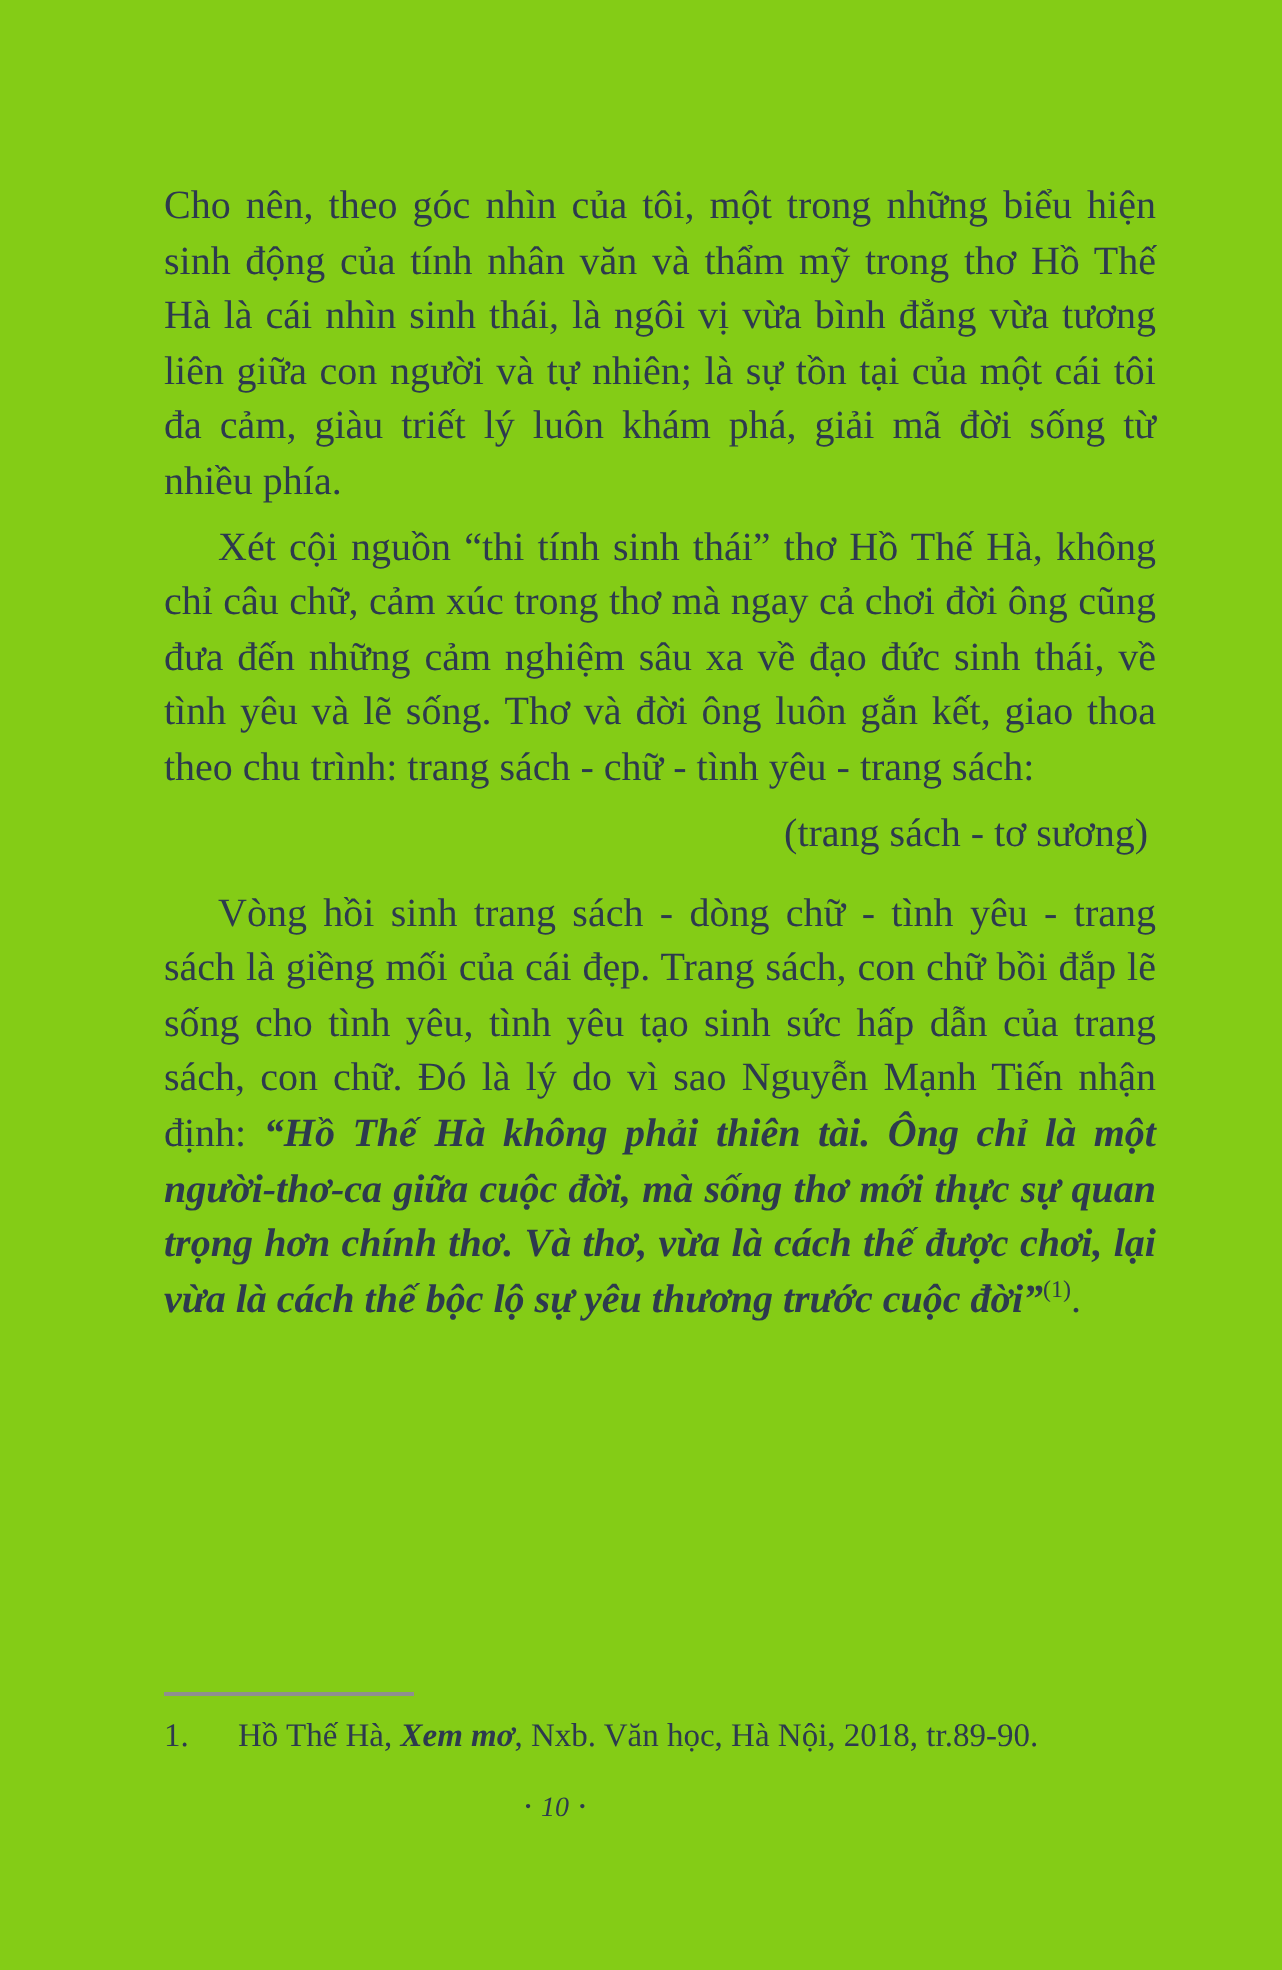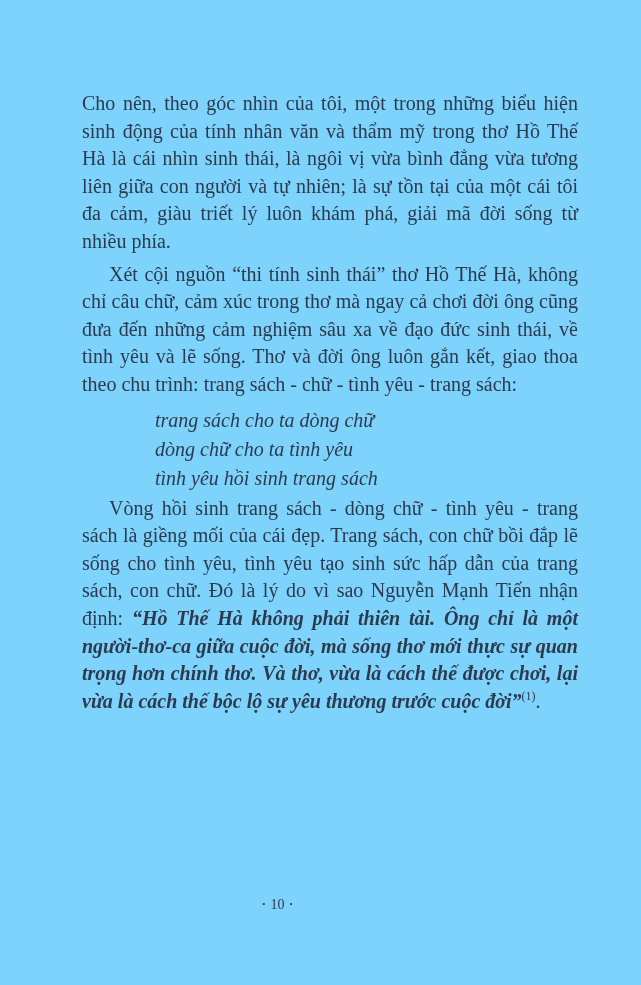--- a/index.html
+++ b/index.html
@@ -4,21 +4,21 @@
 <style>
   html, body {
     margin: 0;
     padding: 0;
     background: #ffffff;
   }
   .page {
     position: relative;
     width: 641px;
     height: 985px;
-    background: #7dd3fc;
+    background: #84cc16;
     font-family: "Liberation Serif", "DejaVu Serif", serif;
     color: #2d3a4e;
     overflow: hidden;
   }
   .body-text {
     position: absolute;
     left: 82px;
     top: 90px;
     width: 496px;
   }
@@ -70,45 +70,46 @@
     width: 37px;
   }
   .page-number {
     position: absolute;
     top: 897px;
     left: 0;
     width: 555px;
     text-align: center;
     font-size: 14px;
     color: #2d3a4e;
+    font-style: italic;
   }
   .page-number .dot {
     font-size: 9px;
     vertical-align: 2px;
     padding: 0 5px;
   }
 </style>
 </head>
 <body>
 
 <div class="page">
 
   <div class="body-text">
 
     <p class="para">Cho nên, theo góc nhìn của tôi, một trong những biểu hiện sinh động của tính nhân văn và thẩm mỹ trong thơ Hồ Thế Hà là cái nhìn sinh thái, là ngôi vị vừa bình đẳng vừa tương liên giữa con người và tự nhiên; là sự tồn tại của một cái tôi đa cảm, giàu triết lý luôn khám phá, giải mã đời sống từ nhiều phía.</p>
 
     <p class="para indent">Xét cội nguồn “thi tính sinh thái” thơ Hồ Thế Hà, không chỉ câu chữ, cảm xúc trong thơ mà ngay cả chơi đời ông cũng đưa đến những cảm nghiệm sâu xa về đạo đức sinh thái, về tình yêu và lẽ sống. Thơ và đời ông luôn gắn kết, giao thoa theo chu trình: trang sách - chữ - tình yêu - trang sách:</p>
 
-    <div class="verse">
-      <div class="verse-line">trang sách cho ta dòng chữ</div>
-      <div class="verse-line">dòng chữ cho ta tình yêu</div>
-      <div class="verse-line">tình yêu hồi sinh trang sách</div>
-    </div>
 
+    <div class="attribution">(trang sách - tơ sương)</div>
 
     <p class="para indent"><span>Vòng hồi sinh trang sách - dòng chữ - tình yêu - trang sách là giềng mối của cái đẹp. Trang sách, con chữ bồi đắp lẽ sống cho tình yêu, tình yêu tạo sinh sức hấp dẫn của trang sách, con chữ. Đó là lý do vì sao Nguyễn Mạnh Tiến nhận định: </span><span class="quote-italic">“Hồ Thế Hà không phải thiên tài. Ông chỉ là một người-thơ-ca giữa cuộc đời, mà sống thơ mới thực sự quan trọng hơn chính thơ. Và thơ, vừa là cách thế được chơi, lại vừa là cách thế bộc lộ sự yêu thương trước cuộc đời”</span><span class="fn-ref">(1)</span><span>.</span></p>
 
   </div>
 
+  <div class="footnote-area">
+    <div class="footnote-rule"></div>
+    <p class="footnote"><span class="fn-marker">1.</span><span>Hồ Thế Hà, </span><span class="quote-italic">Xem mơ</span><span>, Nxb. Văn học, Hà Nội, 2018, tr.89-90.</span></p>
+  </div>
 
   <div class="page-number"><span class="dot">•</span><span>10</span><span class="dot">•</span></div>
 
 </div>
 
 </body></html>

